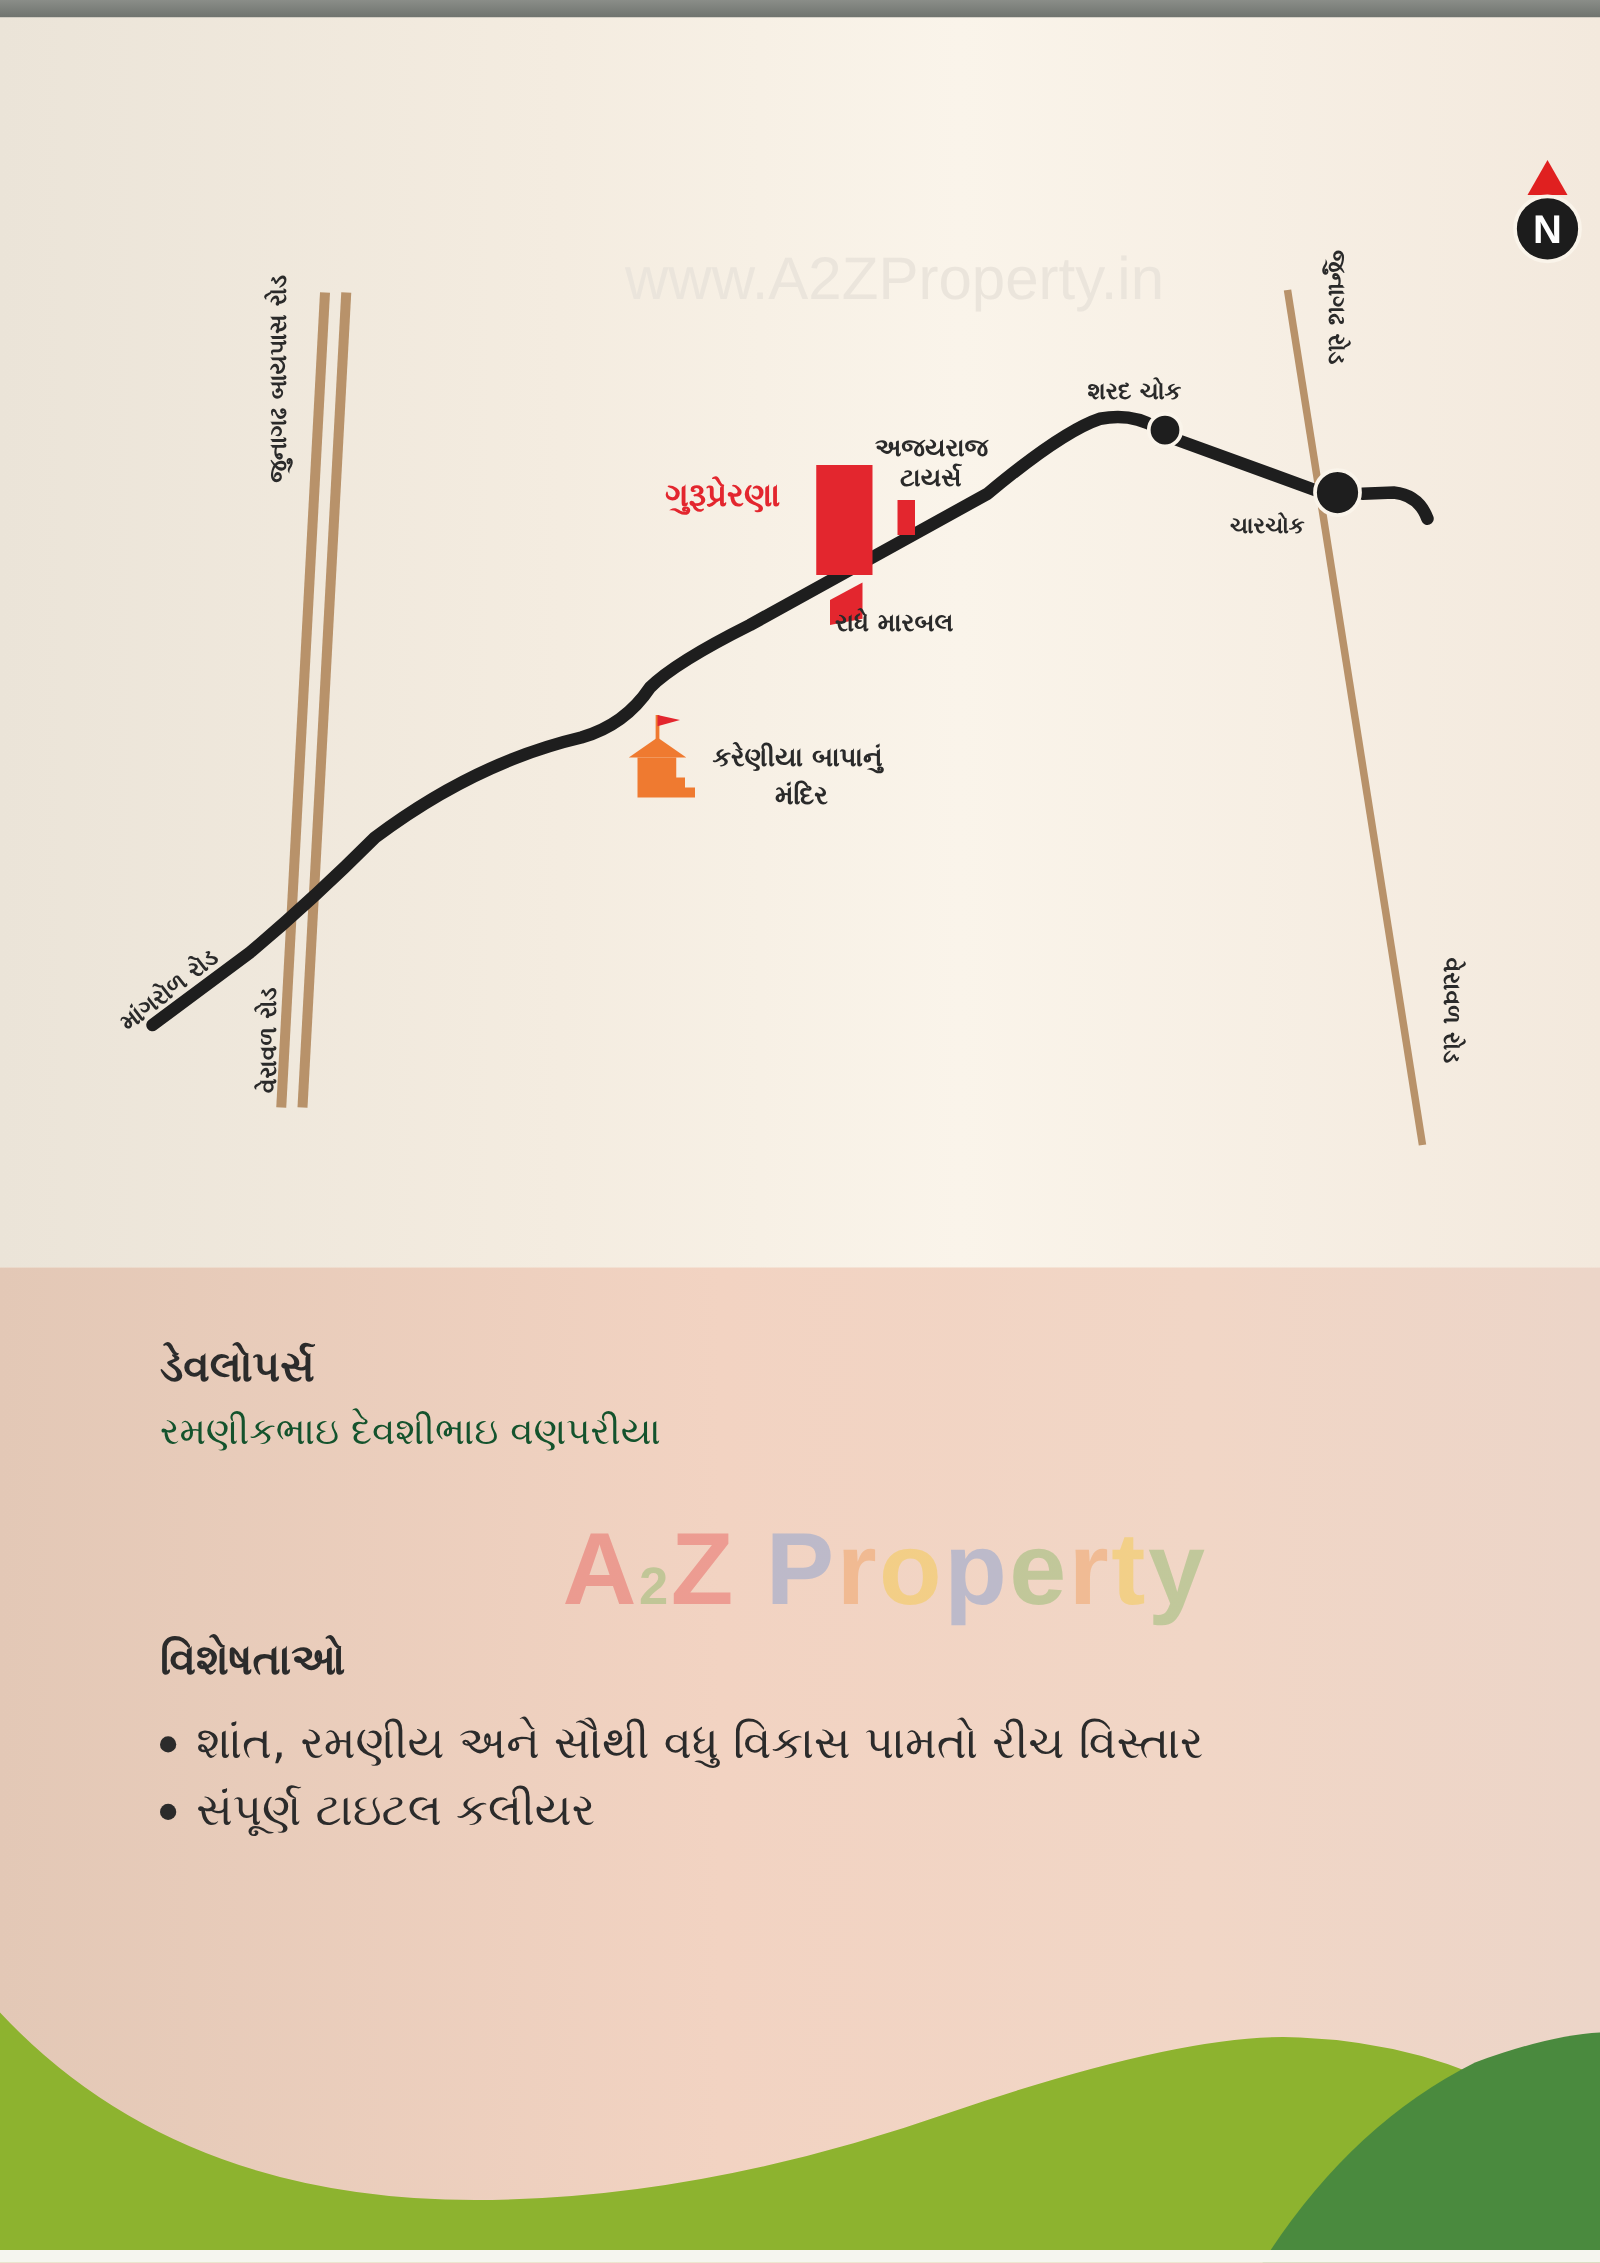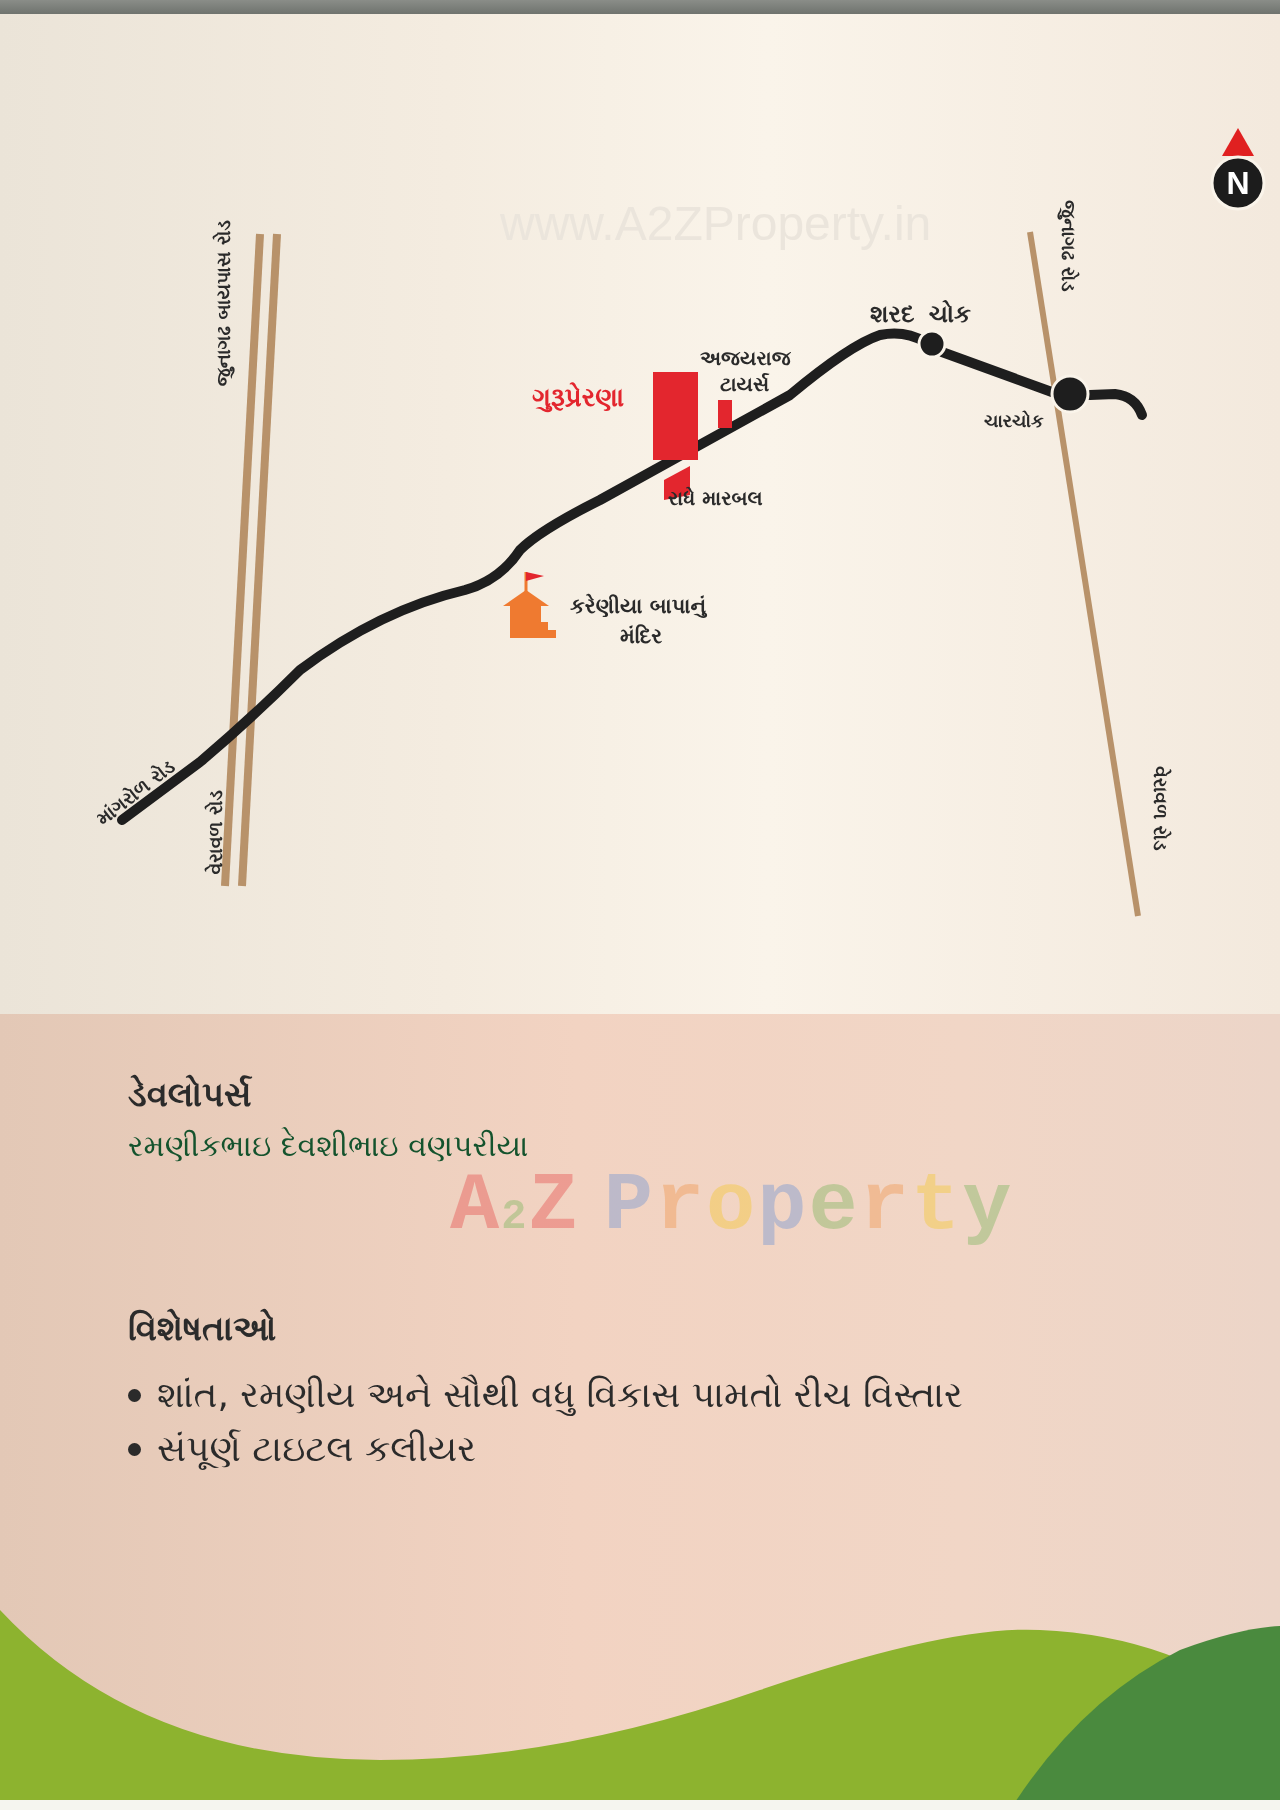--- a/index.html
+++ b/index.html
@@ -20,22 +20,22 @@
       position: absolute; left: 0; top: 1014px; width: 1280px; height: 796px;
       background: linear-gradient(90deg, #e3c8b6 0%, #f2d3c2 45%, #f1d6c6 75%, #ecd5c8 100%);
     }
     svg.map-svg { position: absolute; left: 0; top: 0; }
     .watermark-url {
       position: absolute; left: 500px; top: 196px;
       font-family: "Liberation Sans", sans-serif; font-size: 48px;
       color: #ebe5dc; letter-spacing: 0px;
     }
     .watermark-logo {
-      position: absolute; left: 450px; top: 1160px;
-      font-family: Liberation Mono, monospace; font-size: 82px; font-weight: bold;
+      position: absolute; left: 450px; top: 1209px;
+      font-family: Liberation Sans, sans-serif; font-size: 82px; font-weight: bold;
       opacity: 0.35; letter-spacing: 2px; text-align: center;
     }
     .watermark-logo span { display: inline-block; }
     .label {
       position: absolute; color: #2a2a2a; font-weight: bold; white-space: nowrap;
       font-family: "DejaVu Sans", sans-serif;
     }
     .compass { position: absolute; left: 1208px; top: 126px; width: 60px; height: 90px; }
     .section-title {
       position: absolute; left: 128px; font-size: 34px; font-weight: bold; color: #2b2b2b;
@@ -104,26 +104,26 @@
 <div class="label" style="left:212px; top:220px; font-size:19px; transform: rotate(-90deg) translateX(-100%); transform-origin: left top; width:190px; text-align:right;">જુનાગઢ બાયપાસ રોડ</div>
 
 <div class="label" style="left:204px; top:790px; font-size:19px; transform: rotate(-90deg) translateX(-100%); transform-origin: left top; width:110px; text-align:right;">વેરાવળ રોડ</div>
 
 <div class="label" style="left:92px; top:812px; font-size:19px; transform: rotate(-38deg); transform-origin: left top;">માંગરોળ રોડ</div>
 
 <div class="label" style="left:1080px; top:200px; font-size:19px; transform: rotate(90deg); transform-origin: left top;">જુનાગઢ રોડ</div>
 
 <div class="label" style="left:1172px; top:766px; font-size:19px; transform: rotate(90deg); transform-origin: left top;">વેરાવળ રોડ</div>
 
-<div class="label" style="left:870px; top:302px; font-size:24px;font-family:Liberation Mono, monospace;">શરદ ચોક</div>
+<div class="label" style="left:870px; top:302px; font-size:19px;">શરદ ચોક</div>
 <div class="label" style="left:984px; top:410px; font-size:18px;">ચારચોક</div>
 
 <div class="label" style="left:532px; top:382px; font-size:26px; color:#e3262e;">ગુરૂપ્રેરણા</div>
 <div class="label" style="left:700px; top:346px; font-size:20px;">અજયરાજ</div>
-<div class="label" style="left:720px; top:372px; font-size:20px;">ટાયર્સ</div>
+<div class="label" style="left:720px; top:372px; font-size:20px;font-family:Liberation Mono, monospace;">ટાયર્સ</div>
 <div class="label" style="left:668px; top:486px; font-size:20px;">રાધે મારબલ</div>
 <div class="label" style="left:570px; top:594px; font-size:21px;">કરેણીયા બાપાનું</div>
 <div class="label" style="left:620px; top:624px; font-size:21px;">મંદિર</div>
 
 <div class="watermark-logo">
   <span style="color:#e4393a">A</span><span style="color:#6ab04c;font-size:42px;">2</span><span style="color:#e4393a">Z</span><span style="width:24px"></span><span style="color:#5d8bd6">P</span><span style="color:#f08c3a">r</span><span style="color:#f5c518">o</span><span style="color:#5d8bd6">p</span><span style="color:#6ab04c">e</span><span style="color:#f08c3a">r</span><span style="color:#f5c518">t</span><span style="color:#6ab04c">y</span>
 </div>
 
 <div class="section-title" style="top:1074px;">ડેવલોપર્સ</div>
 <div class="developer-name">રમણીકભાઇ દેવશીભાઇ વણપરીયા</div>

